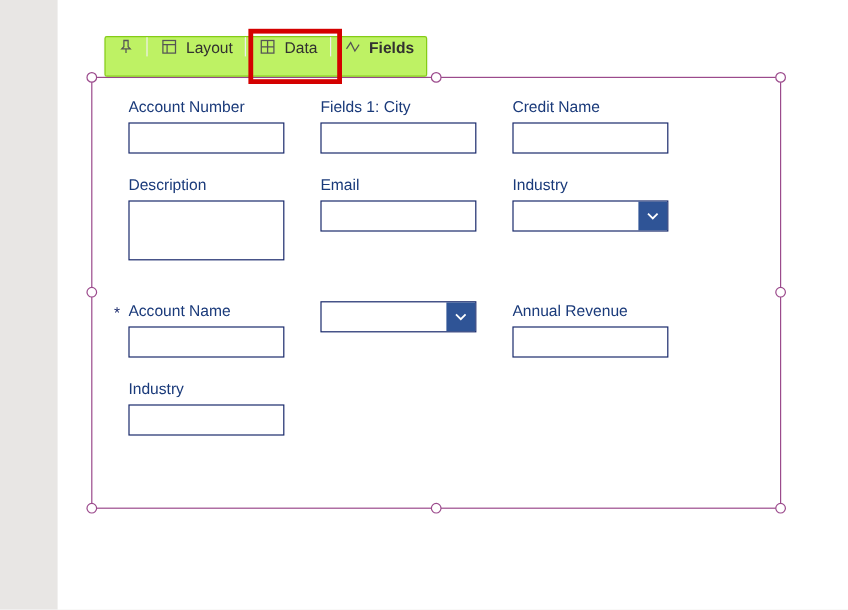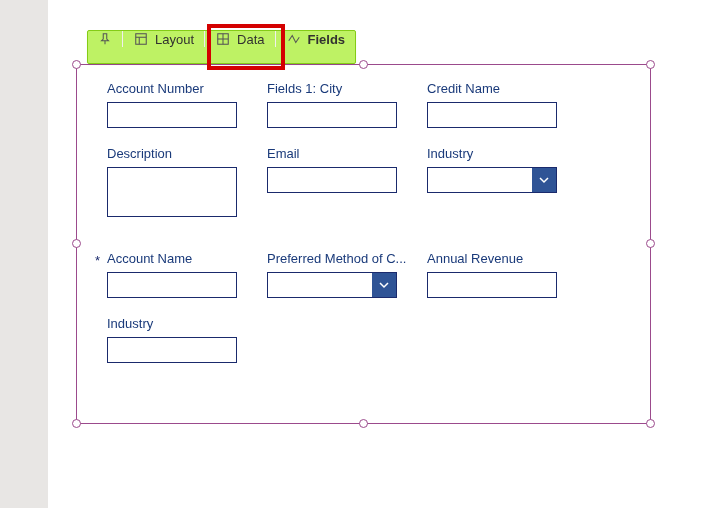--- a/index.html
+++ b/index.html
@@ -235,21 +235,20 @@
   </div>
 
   <div class="section">
     <div class="row">
       <div class="field">
         <span class="req-marker">*</span>
         <div class="field-label">Account Name</div>
         <div class="field-input"></div>
       </div>
       <div class="field">
-        <div class="field-label">Preferred Method of C...</div>
         <div class="field-select">
           <div class="select-arrow">
             <svg width="10" height="10" viewBox="0 0 10 10">
                 <polyline points="1,3 5,7 9,3" fill="none" stroke="#fff" stroke-width="1.5"></polyline>
               </svg>
           </div>
         </div>
       </div>
       <div class="field">
         <div class="field-label">Annual Revenue</div>

